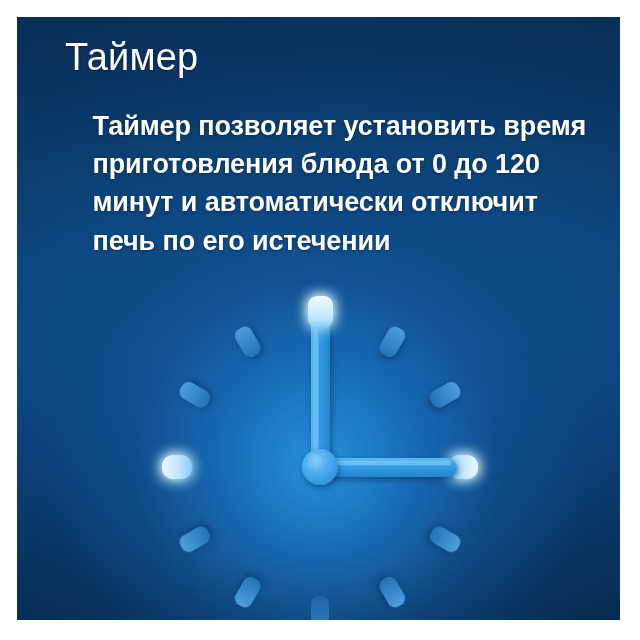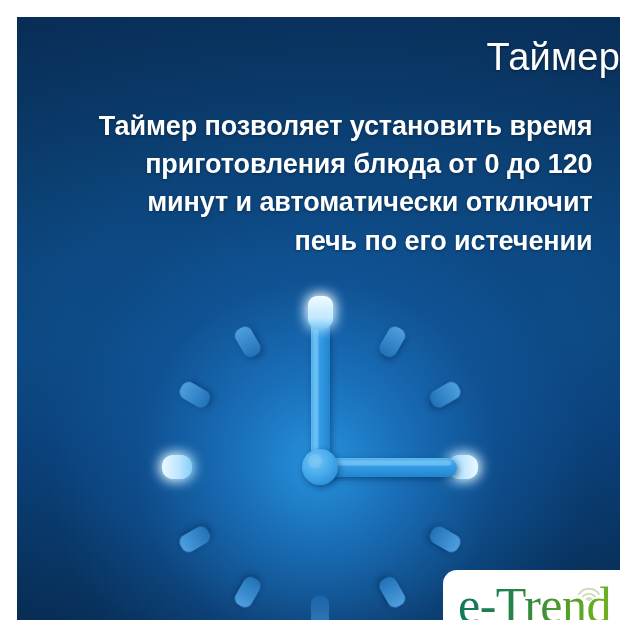--- a/index.html
+++ b/index.html
@@ -61,21 +61,21 @@
     background: radial-gradient(ellipse 90% 80% at 50% 58%,
         rgba(0,0,0,0) 48%, rgba(3,25,52,0.34) 100%);
   }
 
   
   #text-block {
     position: absolute;
     left: 0;
     right: 0;
     top: 20px;
-    text-align: right;
+    text-align: left;
     z-index: 6;
     margin-left: 48px;
   }
   #page-title {
     font-size: 38px;
     font-weight: 400;
     color: #ffffff;
     letter-spacing: 0.2px;
     line-height: 1.1;
     margin: 0 0 28px 0;
@@ -276,28 +276,15 @@
         <circle cx="303" cy="450" r="18" fill="url(#hubGrad)" filter="url(#softShadow)"></circle>
         <circle cx="298" cy="444" r="7" fill="#8ed2f7" opacity="0.35"></circle>
       </g>
     </svg>
 
     <div id="text-block">
       <h1 id="page-title">Таймер</h1>
       <p id="page-body">Таймер позволяет установить время приготовления блюда от 0 до 120 минут и автоматически отключит печь по его истечении</p>
     </div>
 
-    <div id="logo-box">
-      <div id="logo-inner">
-        <div id="logo-text">e-Trend</div>
-        <svg id="logo-signal" viewBox="0 0 26 18" aria-hidden="true">
-          <g fill="none" stroke="#8fb76a" stroke-linecap="round">
-            <path d="M3 11 A12 12 0 0 1 23 11" stroke-width="2"></path>
-            <path d="M7 13.5 A8 8 0 0 1 19 13.5" stroke-width="2"></path>
-            <path d="M10.5 16 A4 4 0 0 1 15.5 16" stroke-width="2"></path>
-          </g>
-          <circle cx="13" cy="17" r="1.6" fill="#8fb76a"></circle>
-        </svg>
-      </div>
-    </div>
 
   </div>
 </div>
 
 </body></html>

